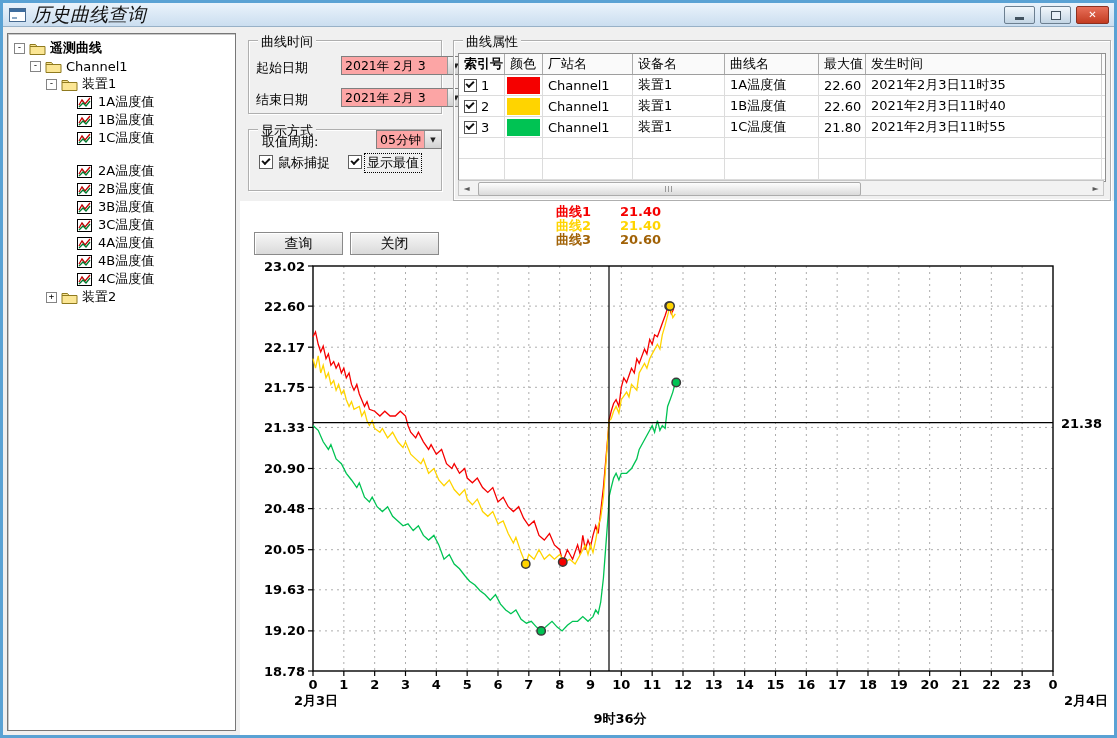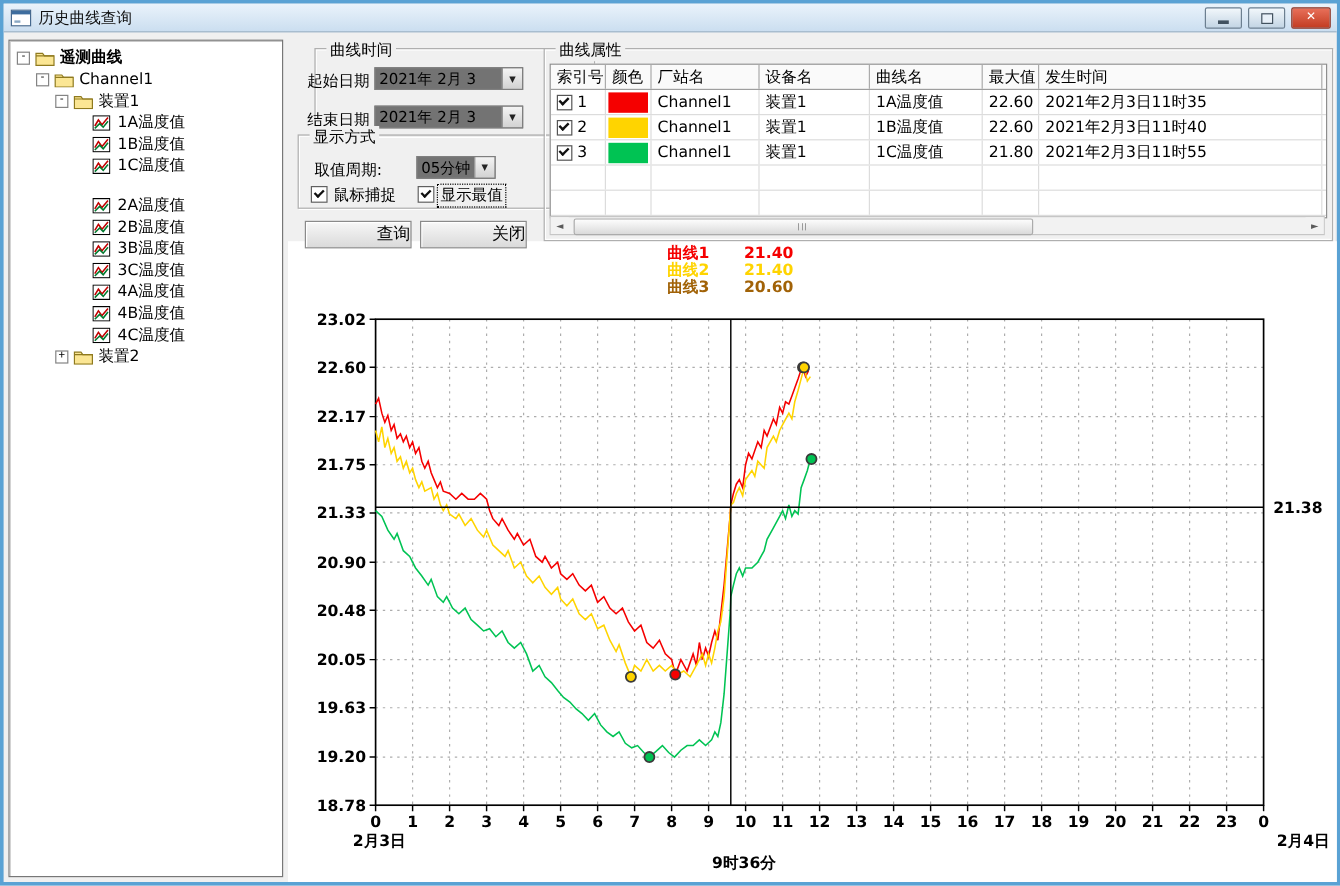--- a/index.html
+++ b/index.html
@@ -8,21 +8,21 @@
     background:#F0F0F0;font-family:"DejaVu Sans","Liberation Sans",sans-serif;
     border:3px solid #5AA2D4;box-sizing:border-box;
   }
   
   .titlebar{position:absolute;left:0;top:0;right:0;height:23px;
     background:linear-gradient(#EAF3FB,#CBDEF0);border-bottom:1px solid #98B1C7;
     display:flex;align-items:center;padding-left:6px;}
   .app-icon{width:15px;height:12px;background:#fff;border:1px solid #46698F;position:relative;margin-right:6px;}
   .app-icon::before{content:'';position:absolute;left:0;top:0;right:0;height:3px;background:#3E6D9E;}
   .app-icon::after{content:'';position:absolute;left:2px;bottom:2px;width:5px;height:2px;background:#8AA8C4;}
-  .title-text{font-size:13px;color:#111;}
+  .title-text{font-size:19px;color:#111;font-style:italic;}
   .win-buttons{position:absolute;right:5px;top:3px;display:flex;gap:5px;}
   .win-btn{width:29px;height:16px;border:1px solid #6C7F90;border-radius:2px;
     background:linear-gradient(#F2F7FB,#C3D5E4);color:#31404d;font-size:10px;
     display:flex;align-items:center;justify-content:center;line-height:1;}
   .win-btn.close{width:31px;background:linear-gradient(#E8705A,#C33C22);border-color:#8C3020;color:#fff;font-weight:bold;}
   .glyph-min{width:9px;height:3px;background:#42525f;margin-top:6px;}
   .glyph-max{width:8px;height:7px;border:1px solid #42525f;background:#E8F0F8;}
   
   .tree-panel{position:absolute;left:4px;top:30px;width:229px;height:698px;
     background:#fff;border:1px solid #777;box-shadow:inset 1px 1px 0 #c9c9c9;
@@ -33,33 +33,33 @@
     font-size:9px;line-height:7px;text-align:center;margin-right:4px;flex:0 0 auto;font-family:"DejaVu Sans Mono",monospace;}
   .expand-spacer{width:15px;flex:0 0 auto;}
   .tree-icon{width:17px;height:13px;margin-right:4px;flex:0 0 auto;}
   .tree-icon svg{display:block;}
   .tree-label{color:#000;}
   
   .group{position:absolute;border:1px solid #AFAFAF;box-shadow:1px 1px 0 #fff, inset 1px 1px 0 #fff;}
   .group-label{position:absolute;top:-8px;left:9px;background:#F0F0F0;padding:0 3px;font-size:13px;color:#000;}
   .lbl{position:absolute;font-size:13px;color:#000;white-space:nowrap;}
   
-  .combo{position:absolute;background:#737373;border:1px solid #7F7F7F;display:flex;box-sizing:border-box;}
+  .combo{position:absolute;background:#fca5a5;border:1px solid #7F7F7F;display:flex;box-sizing:border-box;margin-left:29px;}
   .combo-text{flex:1;font-size:12.5px;padding:1px 2px 0 3px;white-space:nowrap;overflow:hidden;}
   .combo-btn{width:16px;border-left:1px solid #9A9A9A;background:linear-gradient(#F4F4F4,#D2D2D2);
     font-size:7px;color:#222;display:flex;align-items:center;justify-content:center;}
   
   .cb{position:absolute;width:12px;height:12px;background:#fff;border:1px solid #5F5F5F;}
   .cb::after{content:'';position:absolute;left:2px;top:2px;width:6px;height:3px;
     border-left:2px solid #101010;border-bottom:2px solid #101010;transform:rotate(-45deg);}
   .cb-label{position:absolute;font-size:13px;}
   .cb-label.focused{outline:1px dotted #000;padding:0 2px;}
   
   .btn{position:absolute;background:linear-gradient(#F7F7F7,#DADADA);border:1px solid #8A8A8A;
-    box-shadow:inset 1px 1px 0 #fff;font-size:14px;text-align:right;line-height:20px;color:#000;}
+    box-shadow:inset 1px 1px 0 #fff;font-size:14px;text-align:center;line-height:20px;color:#000;margin-top:48px;}
   
   .tbl{position:absolute;background:#fff;border:1px solid #8E8E8E;font-size:13px;overflow:hidden;}
   .tbl-row{display:flex;height:21px;box-sizing:border-box;border-bottom:1px solid #DCDCDC;}
   .tbl-row.head{border-bottom:1px solid #9E9E9E;background:#FAFAFA;}
   .tbl-cell{box-sizing:border-box;border-right:1px solid #DCDCDC;padding:2px 5px;white-space:nowrap;overflow:hidden;display:flex;align-items:center;}
   .tbl-row.head .tbl-cell{border-right:1px solid #ABABAB;}
   .row-cb{width:11px;height:11px;background:#fff;border:1px solid #555;position:relative;margin-right:4px;flex:0 0 auto;}
   .row-cb::after{content:'';position:absolute;left:1px;top:1px;width:6px;height:3px;
     border-left:2px solid #111;border-bottom:2px solid #111;transform:rotate(-45deg);}
   .swatch{width:100%;height:17px;}
@@ -248,56 +248,56 @@
           <path d="M1 4.5h15" stroke="#8F7A1F" stroke-width="1"></path>
         </svg>
       </span>
       <span class="tree-label">装置2</span>
     </div>
   </div>
 
 <div class="chart-panel"></div>
 <div class="white-strip"></div>
 
-<div class="group" style="left:259px;top:37px;width:192px;height:72px;padding-left:40px;">
+<div class="group" style="left:245px;top:37px;width:192px;height:72px;">
   <span class="group-label">曲线时间</span>
 </div>
 <span class="lbl" style="left:253px;top:56px;">起始日期</span>
 <div class="combo" style="left:309px;top:53px;width:124px;height:19px;">
   <span class="combo-text">2021年 2月 3</span>
   <span class="combo-btn">▼</span>
 </div>
 <span class="lbl" style="left:253px;top:88px;">结束日期</span>
 <div class="combo" style="left:309px;top:85px;width:124px;height:19px;">
   <span class="combo-text">2021年 2月 3</span>
   <span class="combo-btn">▼</span>
 </div>
 
-<div class="group" style="left:245px;top:109px;width:192px;height:60px;padding-left:24px;">
+<div class="group" style="left:245px;top:126px;width:192px;height:60px;">
   <span class="group-label">显示方式</span>
 </div>
 <span class="lbl" style="left:259px;top:130px;">取值周期:</span>
 <div class="combo" style="left:344px;top:127px;width:66px;height:19px;">
   <span class="combo-text">05分钟</span>
   <span class="combo-btn">▼</span>
 </div>
 <span class="cb" style="left:256px;top:152px;"></span>
 <span class="cb-label" style="left:275px;top:151px;">鼠标捕捉</span>
 <span class="cb" style="left:345px;top:152px;"></span>
 <span class="cb-label focused" style="left:362px;top:151px;">显示最值</span>
 
 <div class="btn" style="left:251px;top:181px;width:87px;height:21px;">查询</div>
 <div class="btn" style="left:347px;top:181px;width:87px;height:21px;">关闭</div>
 
 <div class="group" style="left:450px;top:37px;width:656px;height:159px;">
   <span class="group-label">曲线属性</span>
 </div>
 <div class="tbl" id="curve-table" style="left:455px;top:50px;width:646px;height:127px;">
     <div class="tbl-row head">
-      <div class="tbl-cell" style="width: 46px;">索引号</div>
+      <div class="tbl-cell" style="width: 46px; font-weight: bold;">索引号</div>
       <div class="tbl-cell" style="width: 38px;">颜色</div>
       <div class="tbl-cell" style="width: 90px;">厂站名</div>
       <div class="tbl-cell" style="width: 92px;">设备名</div>
       <div class="tbl-cell" style="width: 94px;">曲线名</div>
       <div class="tbl-cell" style="width: 47px;">最大值</div>
       <div class="tbl-cell" style="width: 236px;">发生时间</div>
     </div>
     <div class="tbl-row">
       <div class="tbl-cell" style="width: 46px;"><span class="row-cb"></span>1</div>
       <div class="tbl-cell" style="width: 38px; padding: 1px 2px;">

